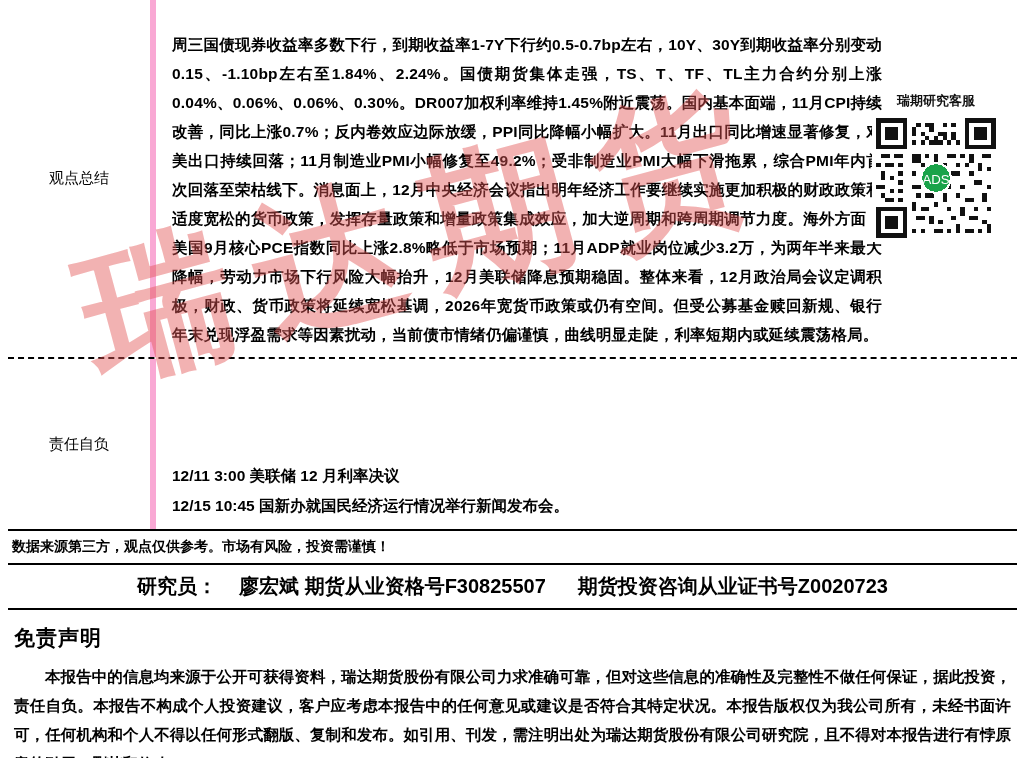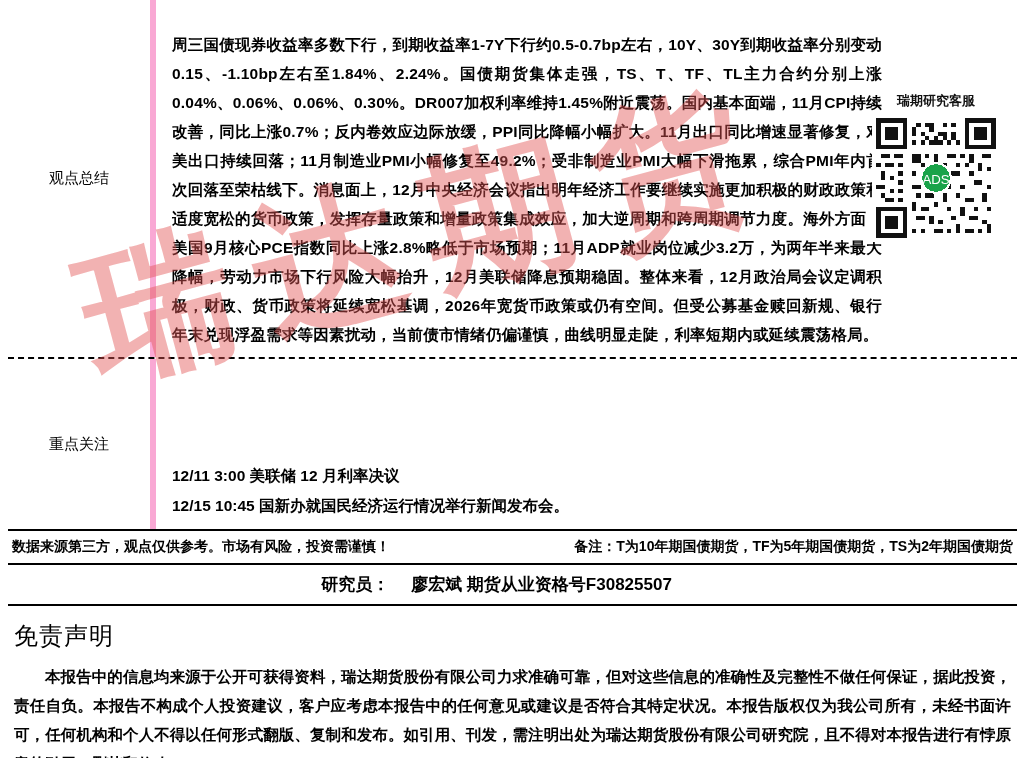--- a/index.html
+++ b/index.html
@@ -125,35 +125,35 @@
     font-size: 14px;
     font-weight: 700;
     padding: 7px 4px 7px 4px;
     white-space: nowrap;
     justify-content: space-between;
   }
   .source-note { margin-left: 34px; }
 
   .researcher-line {
     display: flex;
-    font-size: 17px;
+    font-size: 20px;
     font-weight: 700;
     padding: 8px 0 8px 0;
     justify-content: center;
   }
   .researcher-line .rl-label { margin-right: 22px; }
   .researcher-line .rl-name { margin-right: 32px; }
 
   
   .disclaimer {
     padding: 14px 6px 0 6px;
   }
   .disclaimer h2 {
-    font-size: 24px;
-    font-weight: 400;
+    font-size: 21px;
+    font-weight: 700;
     margin: 0 0 10px 0;
     letter-spacing: 1px;
   }
   .disclaimer p {
     margin: 0;
     font-size: 15.5px;
     line-height: 29px;
     text-align: justify;
     font-weight: 600;
     text-indent: 2em;
@@ -292,41 +292,41 @@
         <circle cx="14.5" cy="14.5" r="3.6" fill="#ffffff"></circle>
         <circle cx="14.5" cy="14.5" r="3.1" fill="#1aa34a"></circle>
         <text x="14.5" y="15.9" font-size="3" text-anchor="middle" fill="#ffffff" font-family="sans-serif">ADS</text>
       </svg>
     </div>
   </div>
 
   <hr class="rule-dash">
 
   <div class="row row-focus">
-    <div class="label-cell">重点关注</div>
+    <div class="label-cell">责任自负</div>
     <div class="content-cell">
       <div class="focus-list">
         <div>12/11 3:00 美联储 12 月利率决议</div>
         <div>12/15 10:45 国新办就国民经济运行情况举行新闻发布会。</div>
       </div>
     </div>
   </div>
 
   <hr class="rule">
 
   <div class="source-line">
     <span>数据来源第三方，观点仅供参考。市场有风险，投资需谨慎！</span>
-    <span class="source-note">备注：T为10年期国债期货，TF为5年期国债期货，TS为2年期国债期货</span>
   </div>
 
   <hr class="rule">
 
   <div class="researcher-line">
     <span class="rl-label">研究员：</span>
     <span class="rl-name">廖宏斌 期货从业资格号F30825507</span>
+    <span class="rl-cert">期货投资咨询从业证书号Z0020723</span>
   </div>
 
   <hr class="rule">
 
   <div class="disclaimer">
     <h2>免责声明</h2>
     <p>本报告中的信息均来源于公开可获得资料，瑞达期货股份有限公司力求准确可靠，但对这些信息的准确性及完整性不做任何保证，据此投资，责任自负。本报告不构成个人投资建议，客户应考虑本报告中的任何意见或建议是否符合其特定状况。本报告版权仅为我公司所有，未经书面许可，任何机构和个人不得以任何形式翻版、复制和发布。如引用、刊发，需注明出处为瑞达期货股份有限公司研究院，且不得对本报告进行有悖原意的引用、删节和修改。</p>
   </div>
 
 </div>

